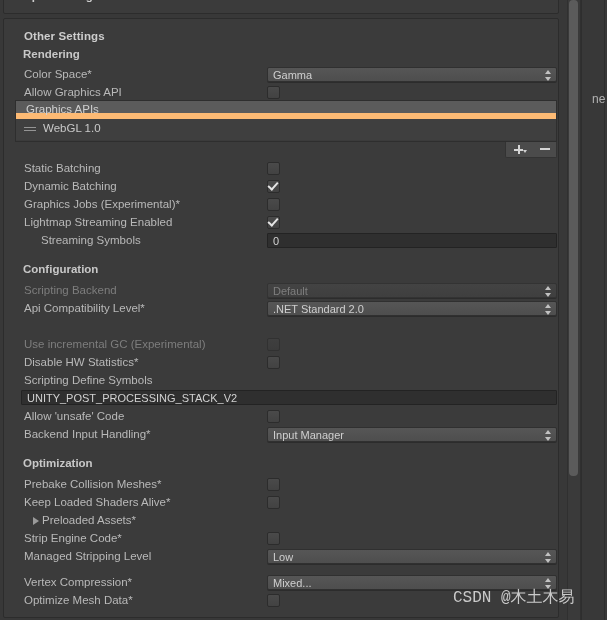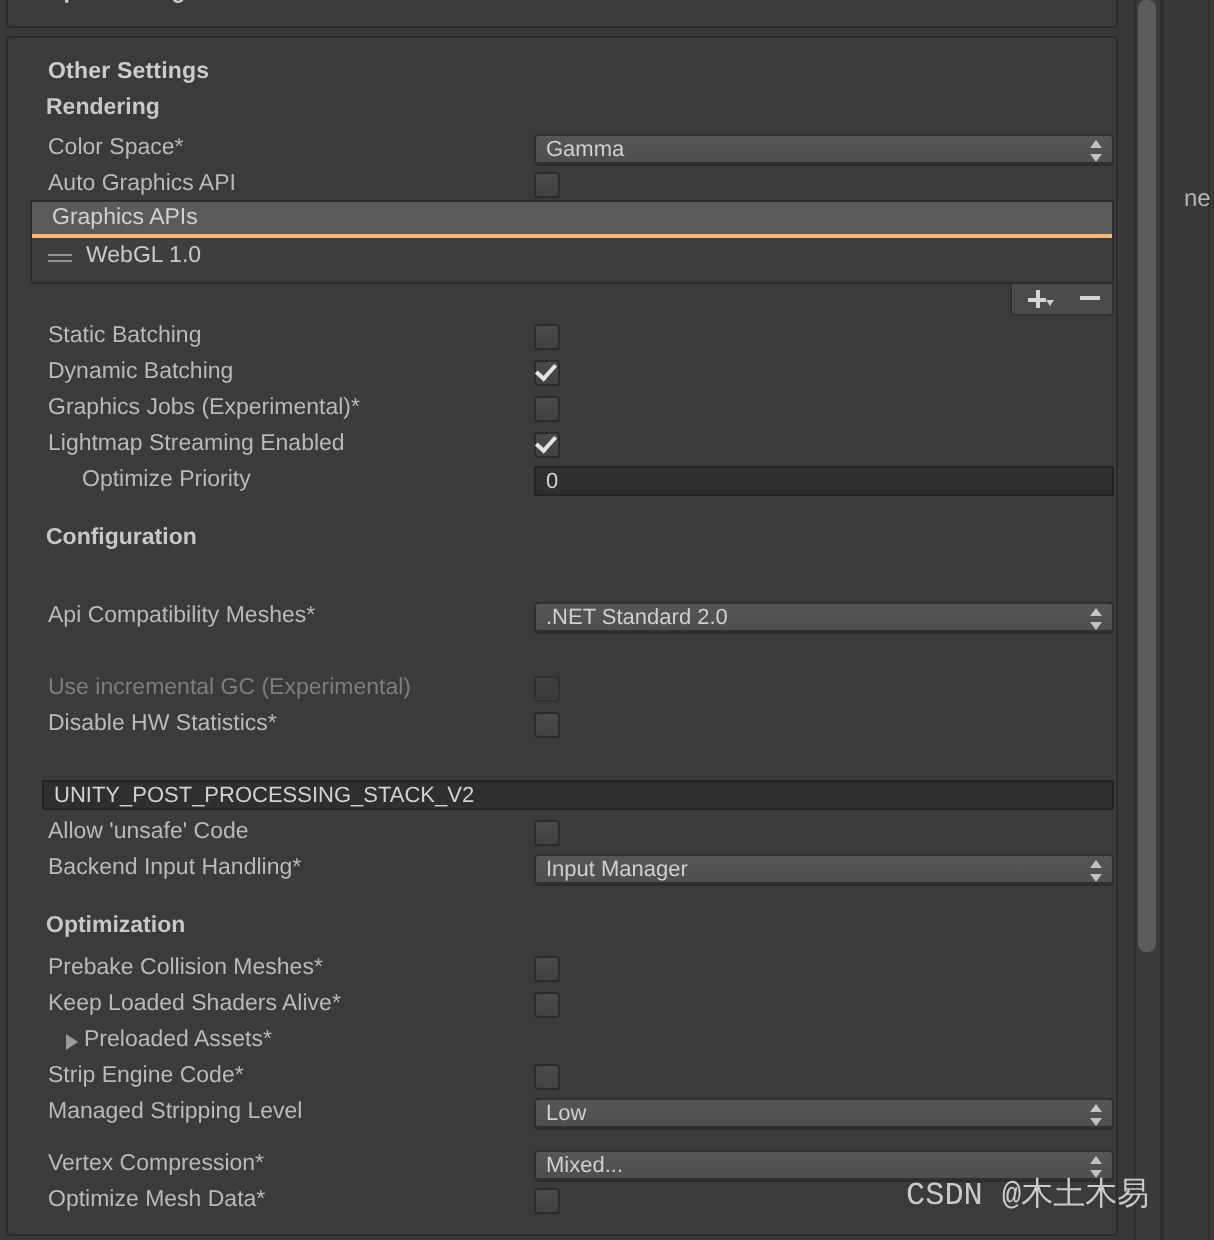--- a/index.html
+++ b/index.html
@@ -196,21 +196,21 @@
     box-sizing: border-box;
     background: #3b3b3b;
     border: 1px solid #2e2e2e;
   }
   .list-header {
     position: absolute;
     left: 0; top: 0;
     width: 100%;
     height: 18px;
     background: #5b5b5b;
-    border-bottom: 2px solid #fdba74;
+    border-bottom: 6px solid #fdba74;
     box-sizing: border-box;
   }
   .list-header-text {
     position: absolute;
     left: 10px;
     top: 2px;
     color: #d0d0d0;
     font-size: 11.5px;
   }
   .list-item {
@@ -380,21 +380,21 @@
 
   <div class="row" style="top:67px">
     <div class="row-label">Color Space*</div>
     <div class="dropdown">
       <span class="dd-text">Gamma</span>
       <span class="dd-arrows"></span>
     </div>
   </div>
 
   <div class="row" style="top:85px">
-    <div class="row-label">Auto Graphics API</div>
+    <div class="row-label">Allow Graphics API</div>
     <div class="checkbox" style="top:1px"></div>
   </div>
 
   <div class="list-box">
     <div class="list-header">
       <span class="list-header-text">Graphics APIs</span>
     </div>
     <div class="list-item">
       <span class="drag-handle"></span>
       <span class="list-item-text">WebGL 1.0</span>
@@ -428,48 +428,58 @@
   </div>
 
   <div class="row" style="top:215px">
     <div class="row-label">Lightmap Streaming Enabled</div>
     <div class="checkbox" style="top:1px">
       <span class="tick"></span>
     </div>
   </div>
 
   <div class="row" style="top:233px">
-    <div class="row-label indent">Optimize Priority</div>
+    <div class="row-label indent">Streaming Symbols</div>
     <div class="textfield tf-small" style="top:0px">
       <span class="tf-text">0</span>
     </div>
   </div>
 
   <div class="group-head" style="top:263px">Configuration</div>
 
+  <div class="row" style="top:283px">
+    <div class="row-label disabled">Scripting Backend</div>
+    <div class="dropdown disabled">
+      <span class="dd-text">Default</span>
+      <span class="dd-arrows"></span>
+    </div>
+  </div>
 
   <div class="row" style="top:301px">
-    <div class="row-label">Api Compatibility Meshes*</div>
+    <div class="row-label">Api Compatibility Level*</div>
     <div class="dropdown">
       <span class="dd-text">.NET Standard 2.0</span>
       <span class="dd-arrows"></span>
     </div>
   </div>
 
 
   <div class="row" style="top:337px">
     <div class="row-label disabled">Use incremental GC (Experimental)</div>
     <div class="checkbox disabled" style="top:1px"></div>
   </div>
 
   <div class="row" style="top:355px">
     <div class="row-label">Disable HW Statistics*</div>
     <div class="checkbox" style="top:1px"></div>
   </div>
 
+  <div class="row" style="top:373px">
+    <div class="row-label">Scripting Define Symbols</div>
+  </div>
   <div class="textfield tf-wide" style="left:21px; top:390px; width:536px;">
     <span class="tf-text">UNITY_POST_PROCESSING_STACK_V2</span>
   </div>
 
   <div class="row" style="top:409px">
     <div class="row-label">Allow 'unsafe' Code</div>
     <div class="checkbox" style="top:1px"></div>
   </div>
 
   <div class="row" style="top:427px">

